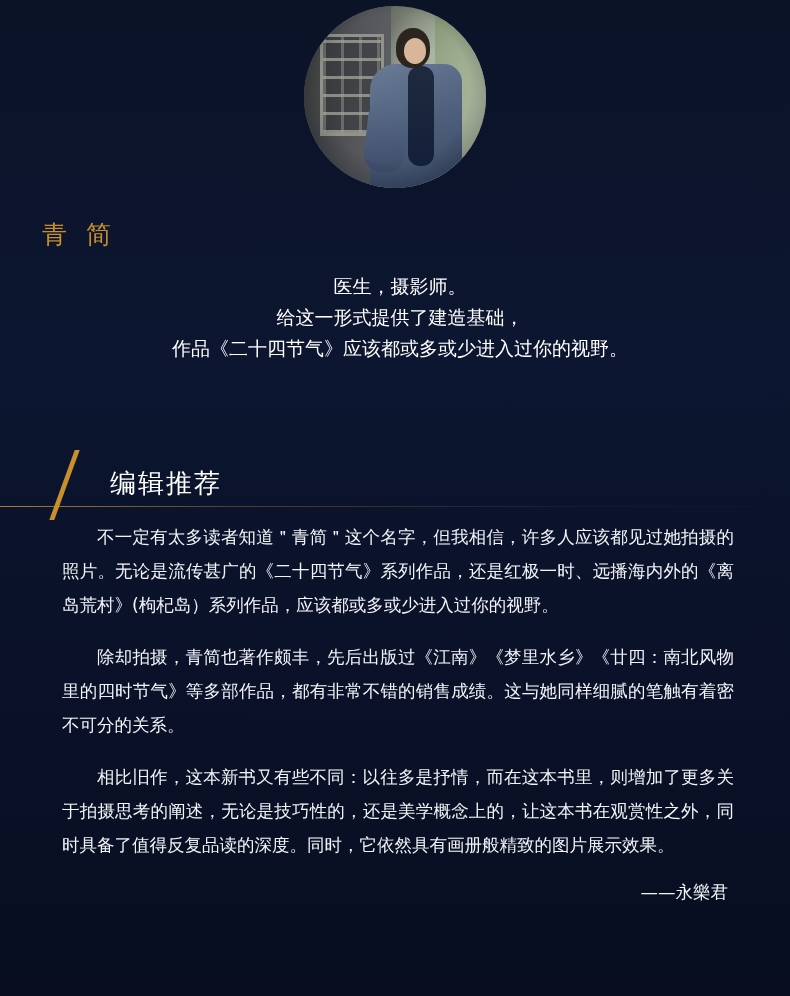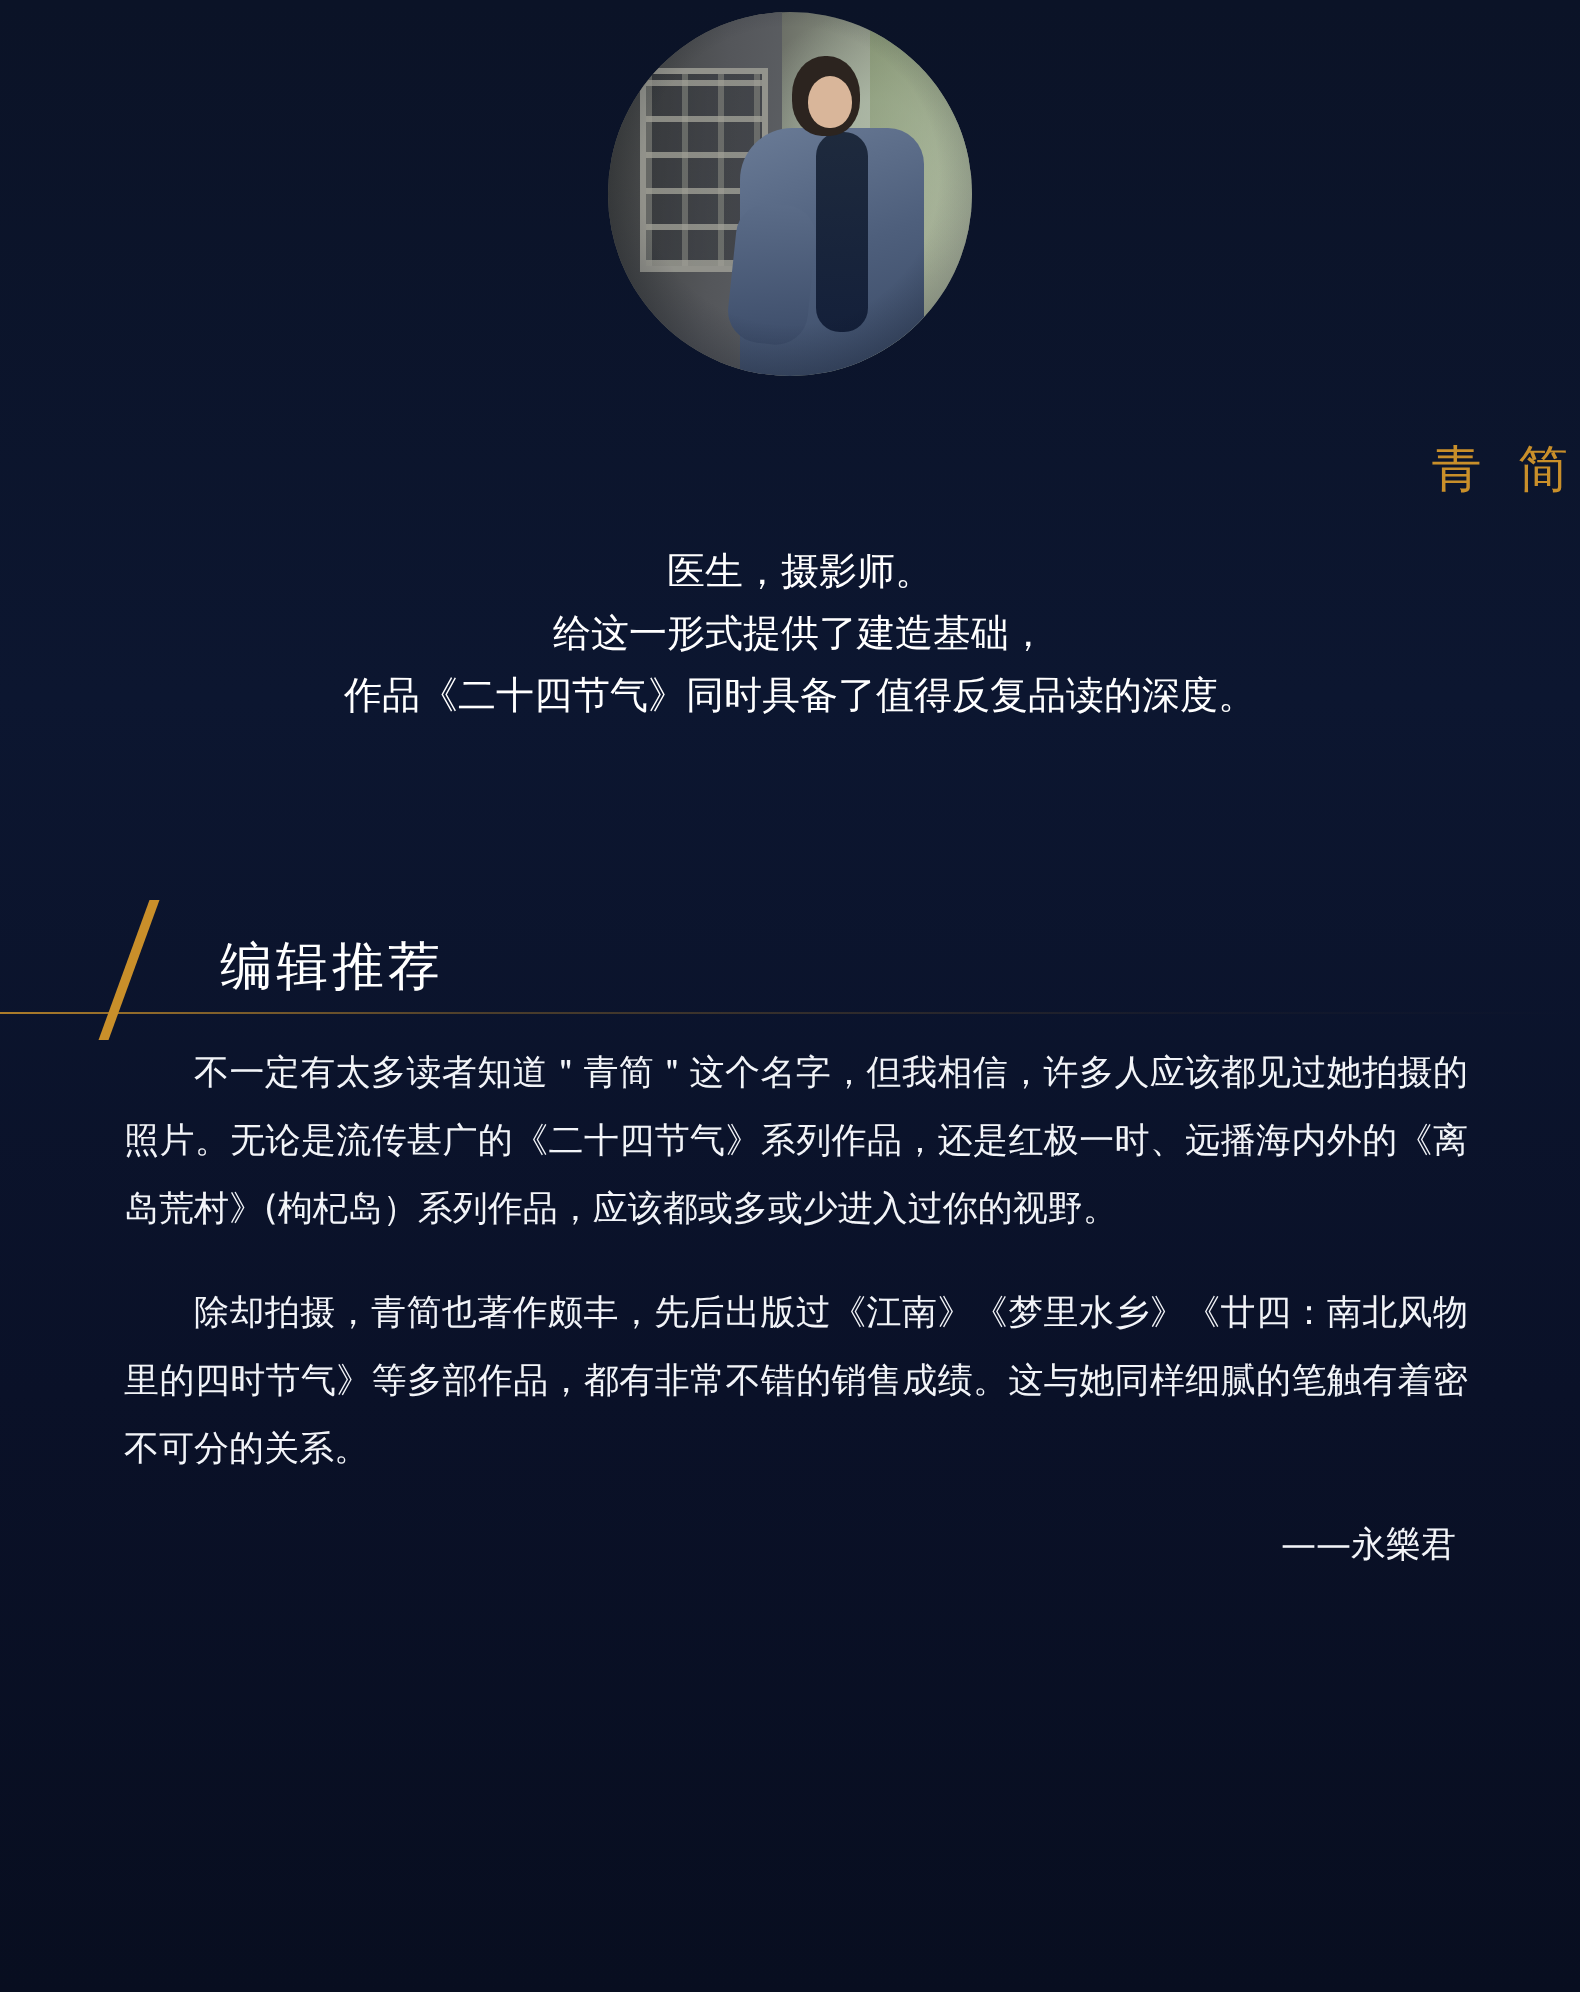--- a/index.html
+++ b/index.html
@@ -105,25 +105,25 @@
   }
   .photo-shade {
     position: absolute;
     inset: 0;
     background: radial-gradient(circle at 50% 45%, rgba(0,0,0,0) 55%, rgba(6,12,26,0.55) 100%);
   }
 
   
   .author-name {
     margin-top: 30px;
-    text-align: right;
+    text-align: left;
     color: #c98f2a;
     font-size: 25px;
     letter-spacing: 6px;
-    font-family: Liberation Serif, serif;
+    font-family: Liberation Sans, sans-serif;
     margin-left: 42px;
   }
   .bio {
     margin-top: 20px;
     text-align: center;
     color: #ffffff;
     font-size: 19px;
     line-height: 31px;
     font-family: "DejaVu Sans", sans-serif;
     padding-left: 10px;
@@ -204,29 +204,30 @@
       <div class="figure-face"></div>
       <div class="photo-shade"></div>
     </div>
   </div>
 
   <div class="author-name">青 简</div>
 
   <div class="bio">
     <div>医生，摄影师。</div>
     <div>给这一形式提供了建造基础，</div>
-    <div>作品《二十四节气》同时具备了值得反复品读的深度。</div>
+    <div>作品《二十四节气》应该都或多或少进入过你的视野。</div>
   </div>
 
   <div class="section">
     <div class="slash"></div>
     <div class="section-title">编辑推荐</div>
     <div class="rule"></div>
   </div>
 
   <div class="body-copy">
     <p>不一定有太多读者知道＂青简＂这个名字，但我相信，许多人应该都见过她拍摄的照片。无论是流传甚广的《二十四节气》系列作品，还是红极一时、远播海内外的《离岛荒村》(枸杞岛）系列作品，应该都或多或少进入过你的视野。</p>
     <p>除却拍摄，青简也著作颇丰，先后出版过《江南》《梦里水乡》《廿四：南北风物里的四时节气》等多部作品，都有非常不错的销售成绩。这与她同样细腻的笔触有着密不可分的关系。</p>
+    <p>相比旧作，这本新书又有些不同：以往多是抒情，而在这本书里，则增加了更多关于拍摄思考的阐述，无论是技巧性的，还是美学概念上的，让这本书在观赏性之外，同时具备了值得反复品读的深度。同时，它依然具有画册般精致的图片展示效果。</p>
   </div>
 
   <div class="signature">——永樂君</div>
 
 </div>
 
 </body></html>

